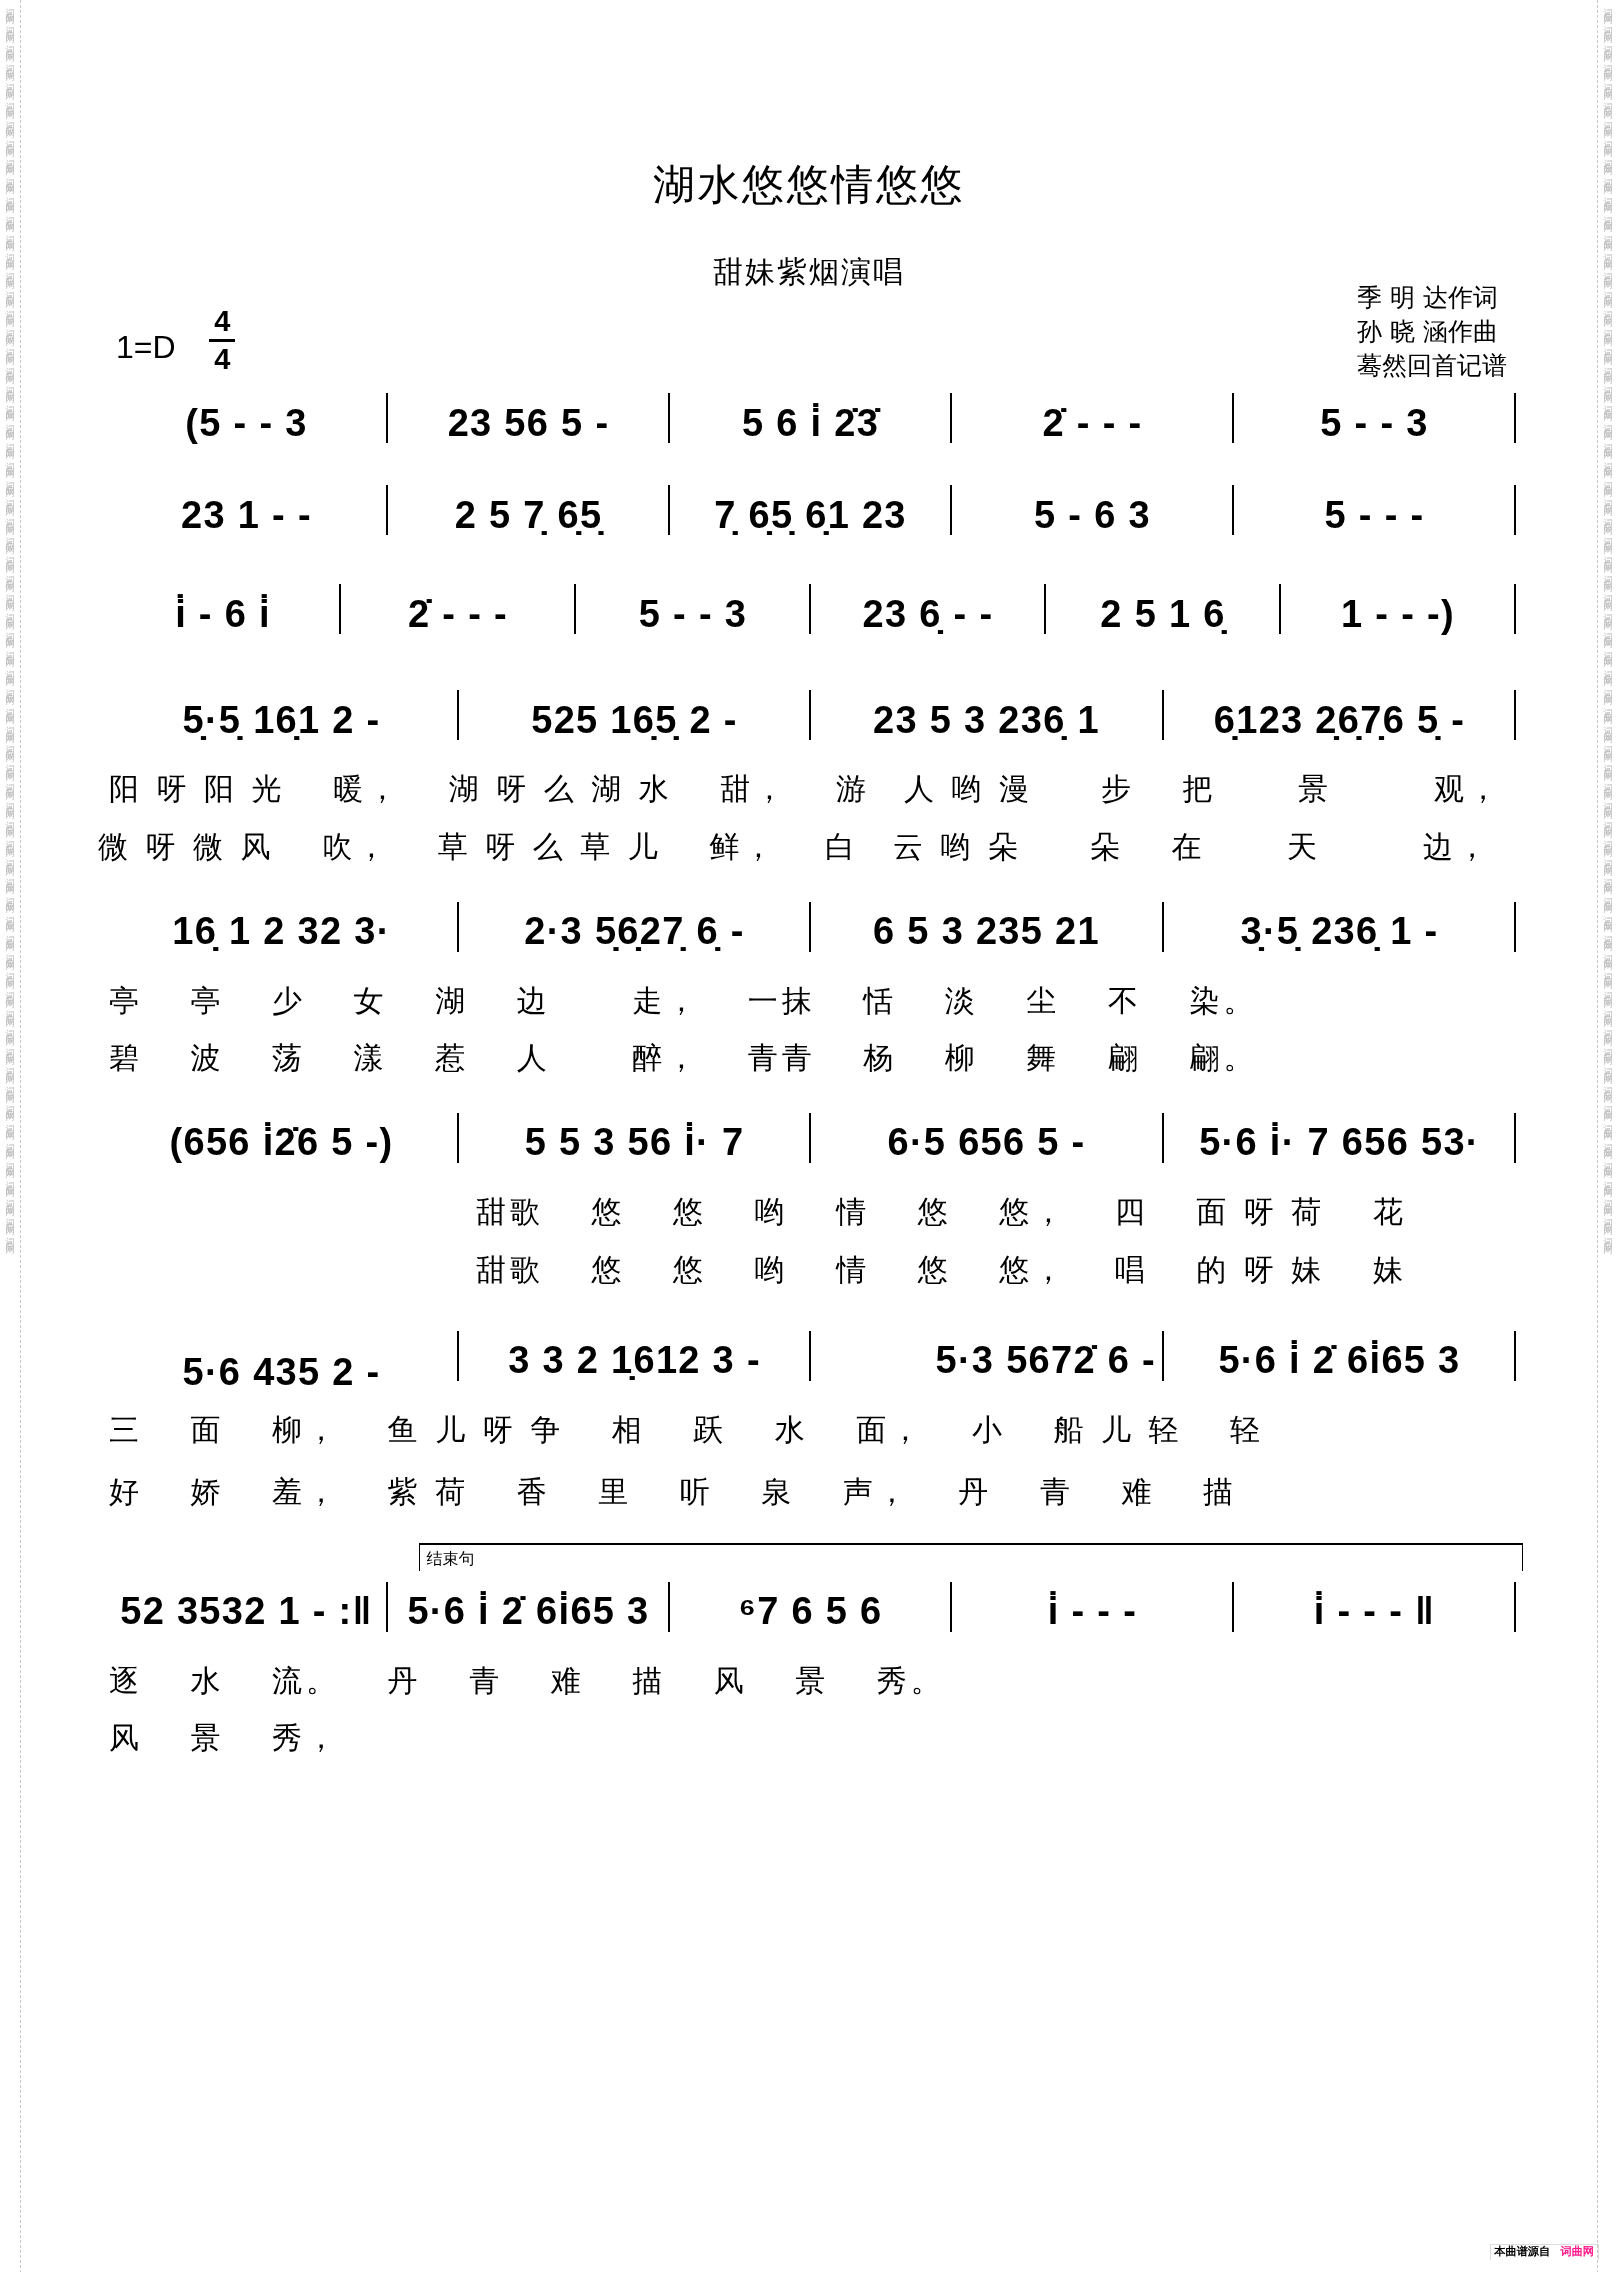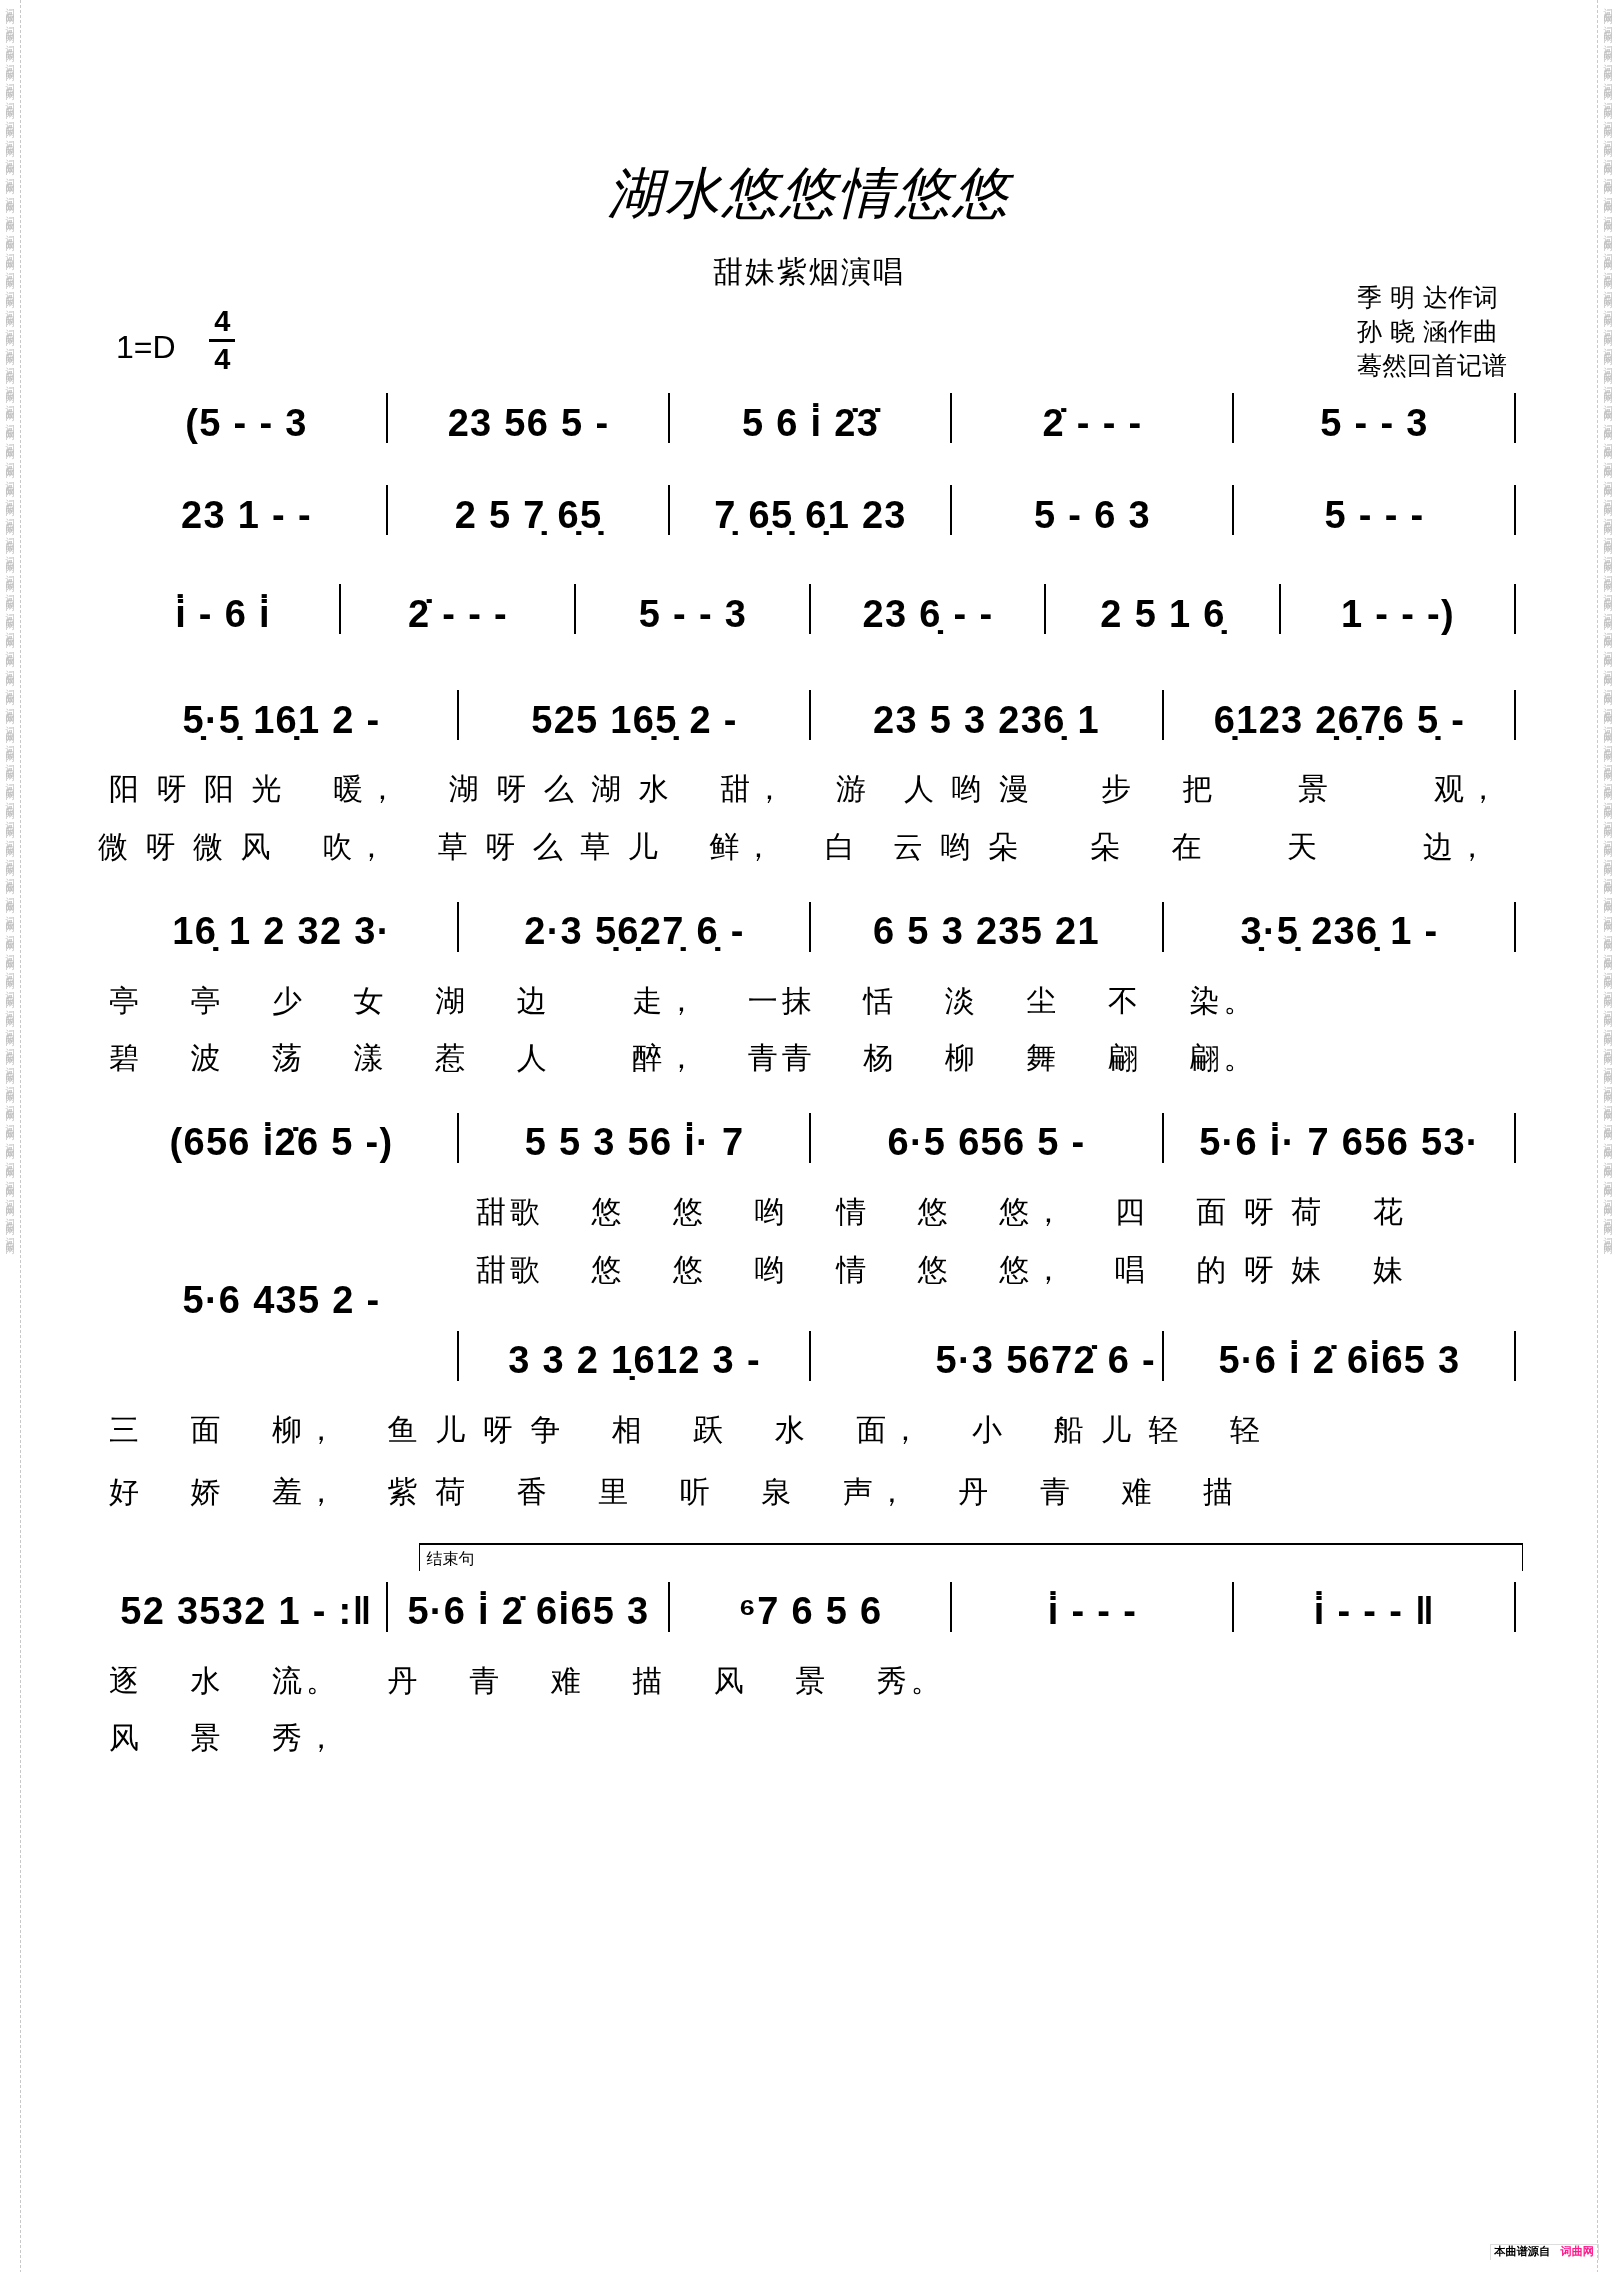--- a/index.html
+++ b/index.html
@@ -1,21 +1,21 @@
 <!DOCTYPE html>
 <html style="font-size:10.6px"><head>
 <meta charset="utf-8">
 <style>
   html, body { margin:0; padding:0; background:#fff; }
   body { width:1618px; height:2273px; position:relative; overflow:hidden; font-family:"DejaVu Sans", sans-serif; color:#000; }
   .wm { position:absolute; top:0; width:20px; height:2273px; overflow:hidden; }
   .wm-left { left:0; border-right:1.3px dashed #c8c8c8; }
   .wm-right { right:0; border-left:1.3px dashed #c8c8c8; }
   .wm .wm-text { writing-mode:vertical-rl; font-size:9.2px; color:#bdbdbd; letter-spacing:4px; line-height:20px; white-space:pre-wrap; }
-  .title { position:absolute; top:157px; left:0; width:1618px; text-align:center; font-family:"DejaVu Serif", serif; font-size:55px; letter-spacing:2.6px;font-style:italic; }
+  .title { position:absolute; top:157px; left:0; width:1618px; text-align:center; font-family:"DejaVu Serif", serif; font-size:42px; letter-spacing:2.6px; }
   .subtitle { position:absolute; top:252px; left:0; width:1618px; text-align:center; font-family:"DejaVu Serif", serif; font-size:30px; letter-spacing:2px; }
   .credits { position:absolute; top:281px; left:1357px; font-family:"DejaVu Serif", serif; font-size:25px; line-height:34px; }
   .key { position:absolute; top:329px; left:116px; font-family:"Liberation Sans", sans-serif; font-size:32px; }
   .timesig { position:absolute; top:305px; left:209px; width:26.4px; text-align:center; font-family:"Liberation Sans", sans-serif; font-size:29px; font-weight:bold; line-height:33px; }
   .timesig .bar { height:2.6px; background:#000; margin:1.3px 0; }
   .tok { position:absolute; font-family:"Liberation Sans", sans-serif; font-weight:bold; font-size:38px; line-height:46px; text-align:center; }
   .bar-line { position:absolute; width:2px; background:#000; }
   .lyric { position:absolute; font-family:"DejaVu Serif", serif; font-size:30px; line-height:40px; }
   .ending { position:absolute; top:1543px; left:419px; width:1086px; height:26.4px; border-top:2px solid #000; border-left:1.3px solid #000; border-right:1.3px solid #000;padding-left:16px; }
   .ending span { position:absolute; left:6.6px; top:4px; font-family:"DejaVu Serif", serif; font-size:16px; }
@@ -103,21 +103,21 @@
     <div class="tok" style="left: 112px; top: 1119px; width: 339px; white-space: pre; letter-spacing: 1.3px;">(656 i̇2̇6 5 -)</div>
     <div class="bar-line" style="left: 457px; top: 1113px; height: 50px;"></div>
     <div class="tok" style="left: 465px; top: 1119px; width: 339px; white-space: pre; letter-spacing: 1.3px;">5 5 3 56 i̇· 7</div>
     <div class="bar-line" style="left: 809px; top: 1113px; height: 50px;"></div>
     <div class="tok" style="left: 817px; top: 1119px; width: 339px; white-space: pre; letter-spacing: 1.3px;">6·5 656 5 -</div>
     <div class="bar-line" style="left: 1162px; top: 1113px; height: 50px;"></div>
     <div class="tok" style="left: 1170px; top: 1119px; width: 339px; white-space: pre; letter-spacing: 1.3px;">5·6 i̇· 7 656 53·</div>
     <div class="bar-line" style="left: 1514px; top: 1113px; height: 50px;"></div>
     <div class="lyric" style="left: 476px; top: 1192px; white-space: pre; letter-spacing: 4px;">甜歌　 悠　 悠　 哟　 情　 悠　 悠，　 四　 面 呀 荷　 花</div>
     <div class="lyric" style="left: 476px; top: 1250px; white-space: pre; letter-spacing: 4px;">甜歌　 悠　 悠　 哟　 情　 悠　 悠，　 唱　 的 呀 妹　 妹</div>
-    <div class="tok" style="left: 112px; top: 1277px; width: 339px; white-space: pre; letter-spacing: 1.3px;">5·6 435 2 -</div>
+    <div class="tok" style="left: 112px; top: 1349px; width: 339px; white-space: pre; letter-spacing: 1.3px;">5·6 435 2 -</div>
     <div class="bar-line" style="left: 457px; top: 1331px; height: 50px;"></div>
     <div class="tok" style="left: 465px; top: 1337px; width: 339px; white-space: pre; letter-spacing: 1.3px;">3 3 2 1̣612 3 -</div>
     <div class="bar-line" style="left: 809px; top: 1331px; height: 50px;"></div>
     <div class="tok" style="left: 817px; top: 1337px; width: 339px; white-space: pre; letter-spacing: 1.3px; text-align: right;">5·3 5672̇ 6 -</div>
     <div class="bar-line" style="left: 1162px; top: 1331px; height: 50px;"></div>
     <div class="tok" style="left: 1170px; top: 1337px; width: 339px; white-space: pre; letter-spacing: 1.3px;">5·6 i̇ 2̇ 6i̇65 3</div>
     <div class="bar-line" style="left: 1514px; top: 1331px; height: 50px;"></div>
     <div class="lyric" style="left: 109px; top: 1410px; white-space: pre; letter-spacing: 4px;">三　 面　 柳，　 鱼 儿 呀 争　 相　 跃　 水　 面，　 小　 船 儿 轻　 轻</div>
     <div class="lyric" style="left: 109px; top: 1472px; white-space: pre; letter-spacing: 4px; text-align: center;">好　 娇　 羞，　 紫 荷　 香　 里　 听　 泉　 声，　 丹　 青　 难　 描</div>
     <div class="tok" style="left: 112px; top: 1588px; width: 269px; white-space: pre; letter-spacing: 1.3px;">52 3532 1 - :‖</div>

